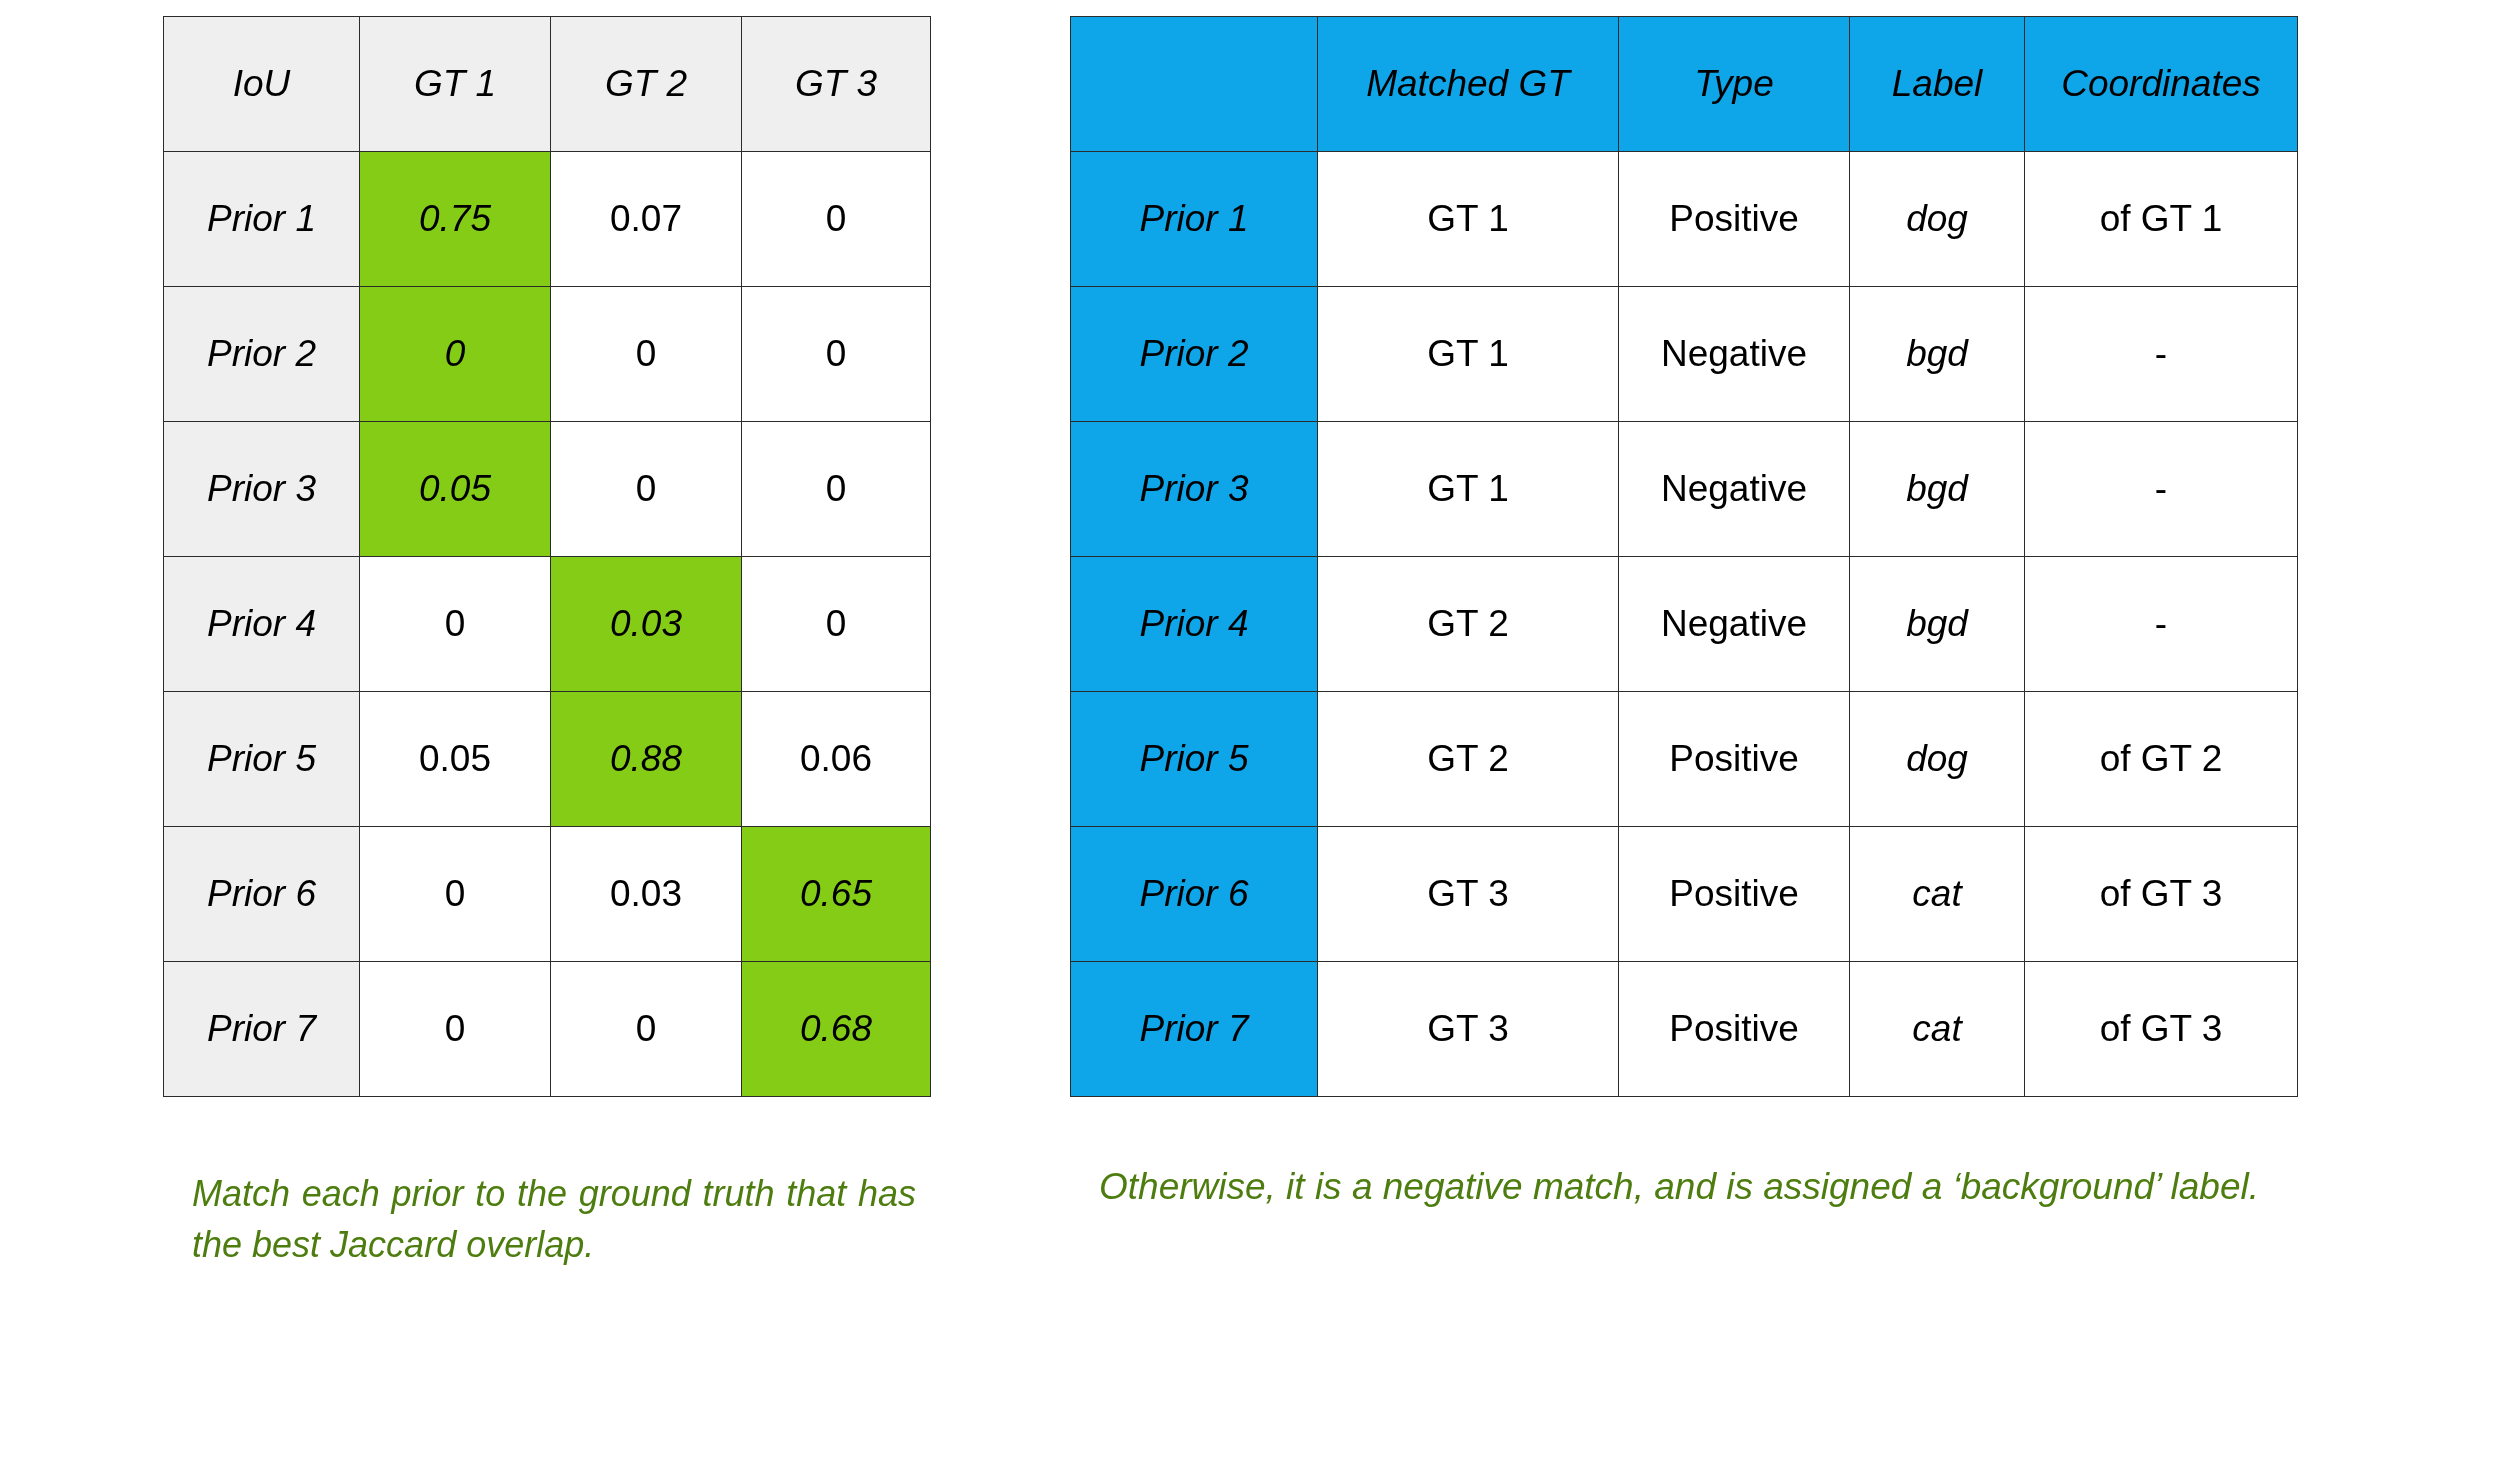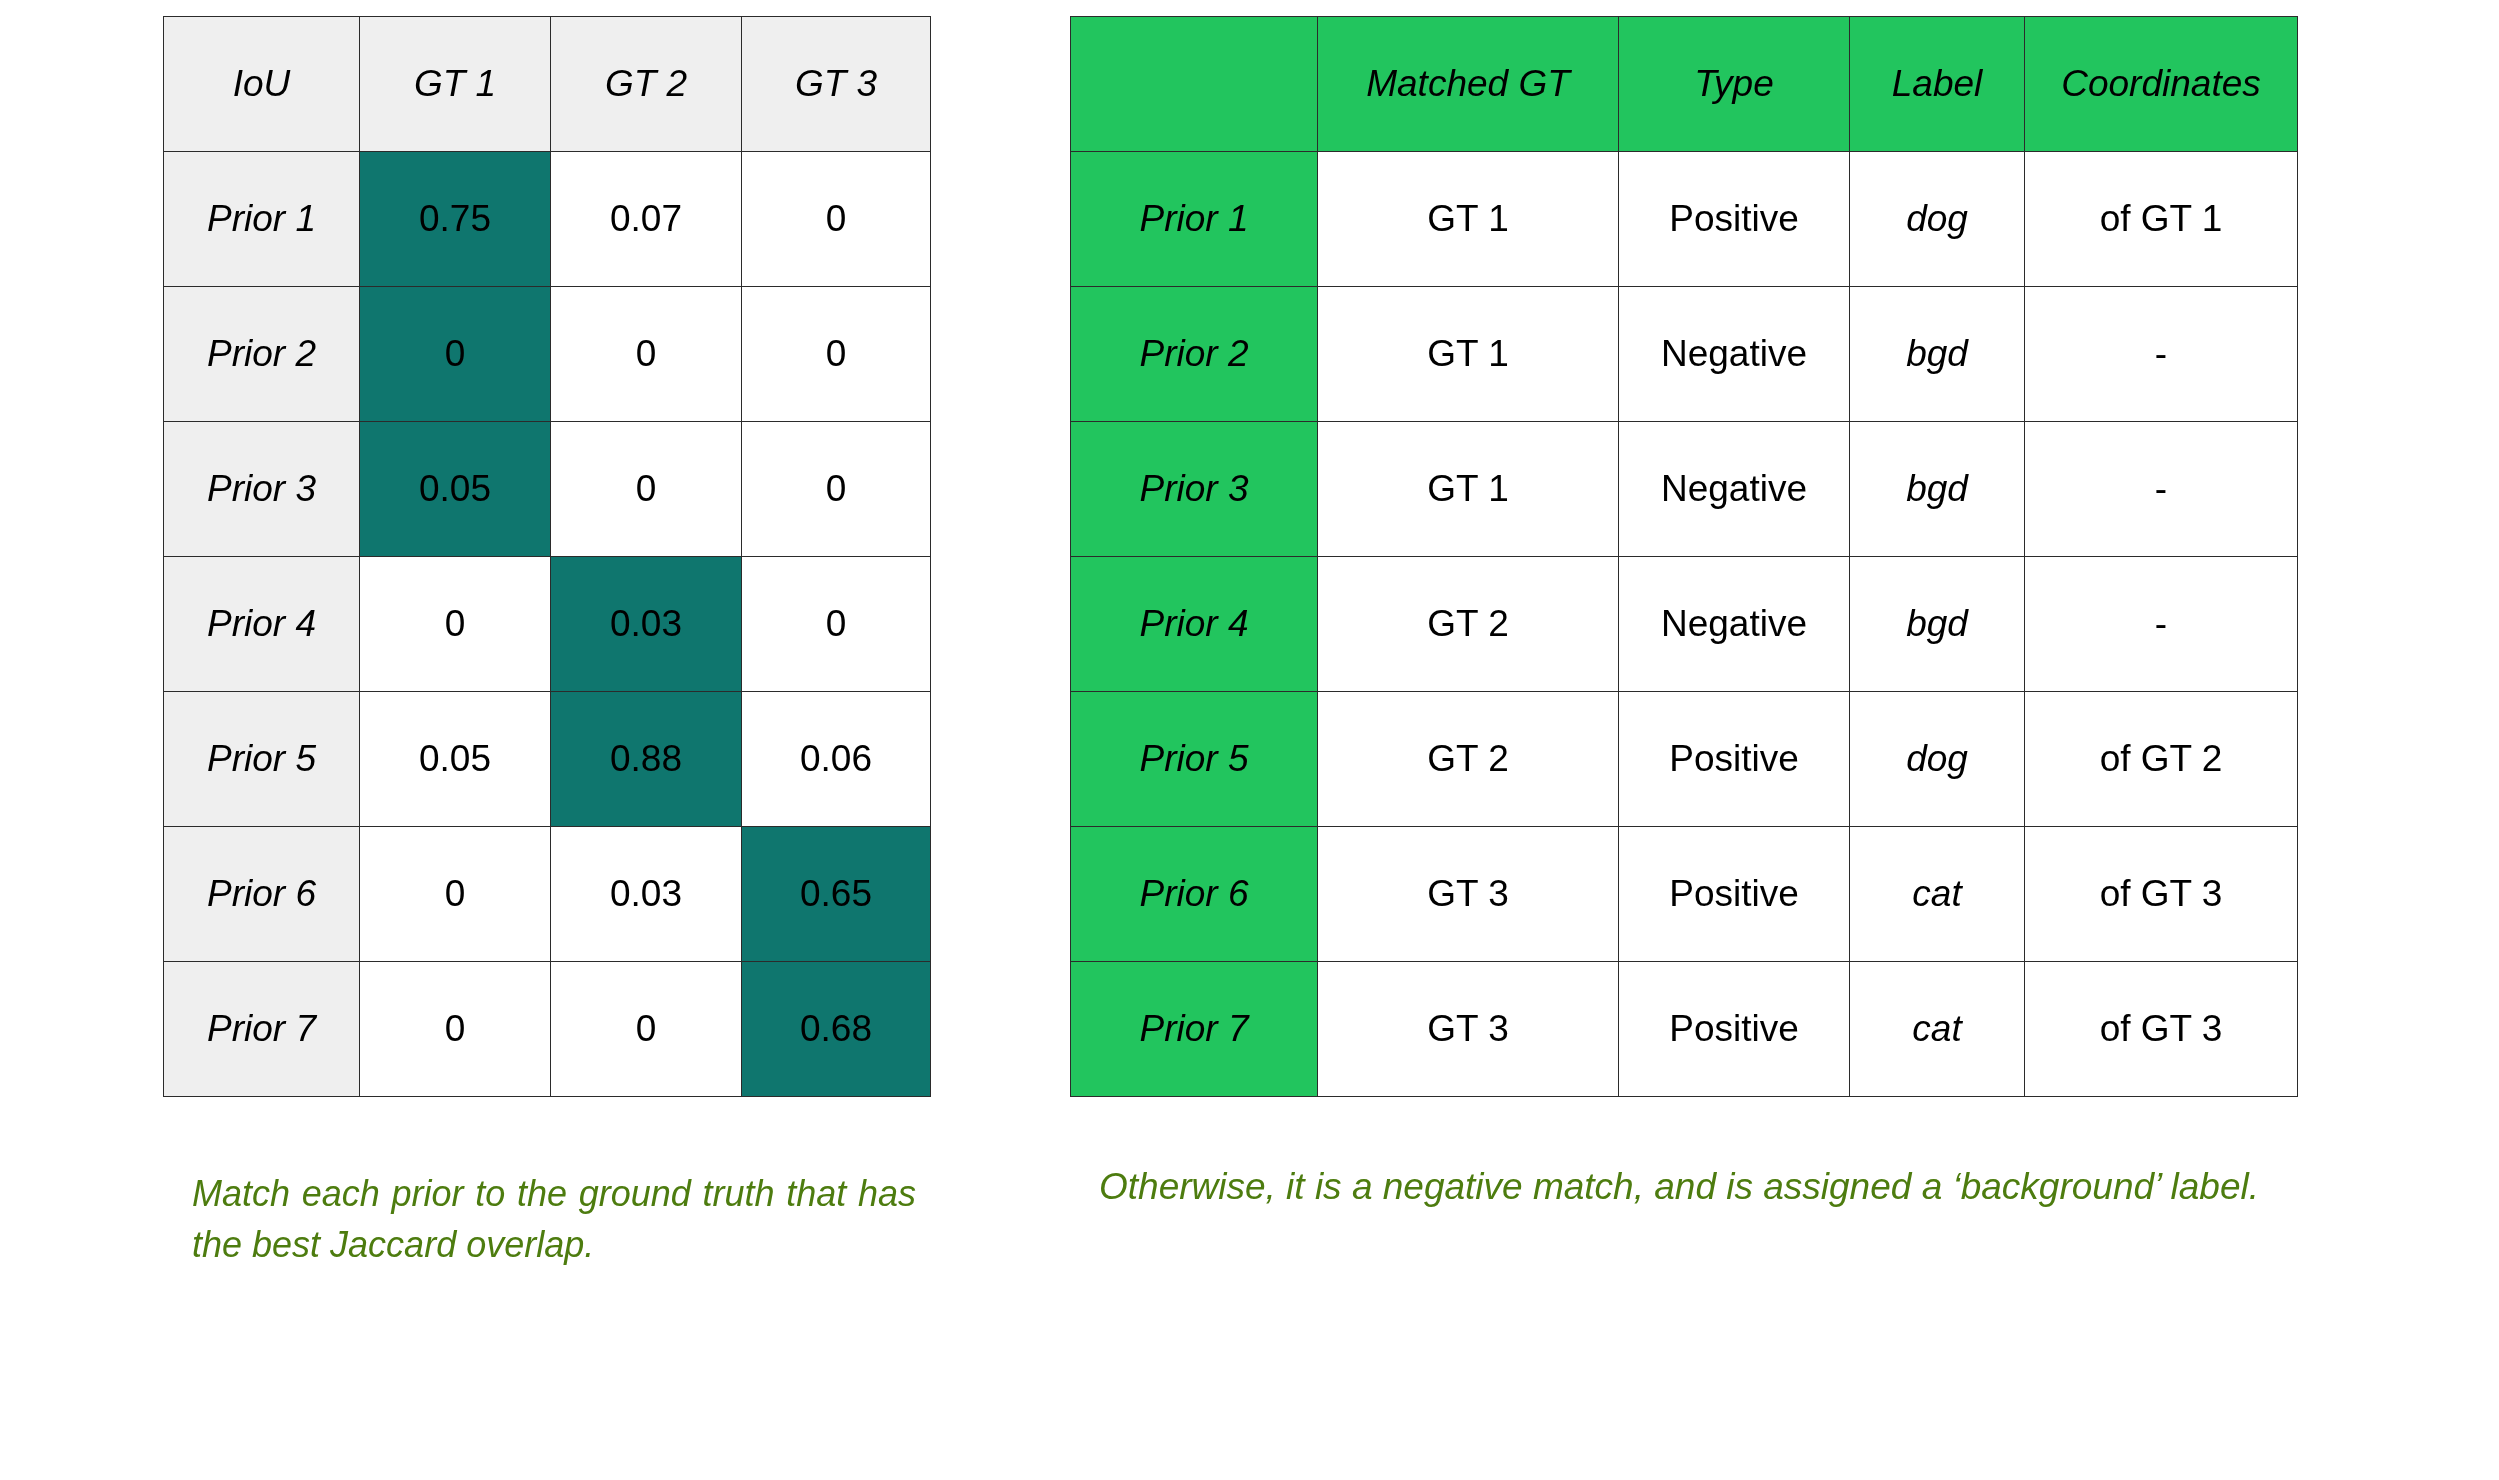--- a/index.html
+++ b/index.html
@@ -32,28 +32,28 @@
   }
 
   
   #iou-table { width: 768px; }
   #iou-table td { height: 134px; font-size: 37px; }
   #iou-table td.rowhdr,
   #iou-table td.colhdr {
     background: #efefef;
     font-style: italic;
   }
-  #iou-table td.hl { background: #0f766e; }
+  #iou-table td.hl { background: #84cc16; font-style: italic; }
 
   
   #match-table { width: 1226px; }
   #match-table td { height: 134px; font-size: 37px; }
   #match-table td.rowhdr,
   #match-table td.colhdr {
-    background: #22c55e;
+    background: #0ea5e9;
     font-style: italic;
   }
   #match-table td.ital { font-style: italic; }
 
   
   .caption {
     position: absolute;
     font-style: italic;
     color: #4d7c0f;
     text-align: justify;

